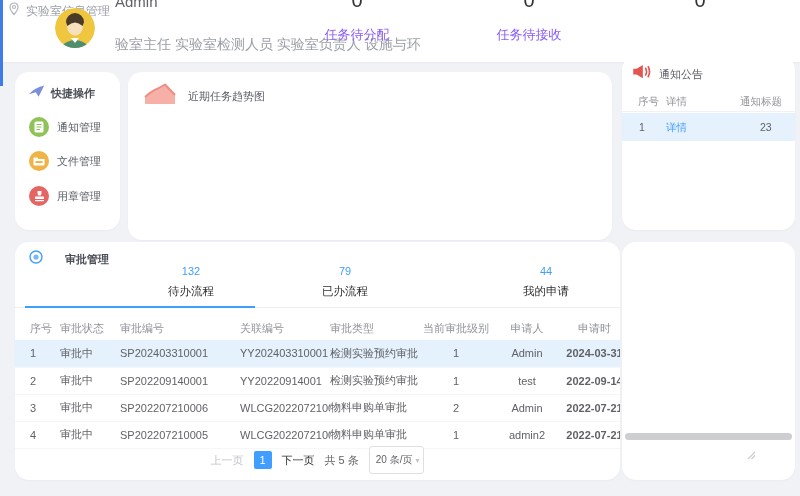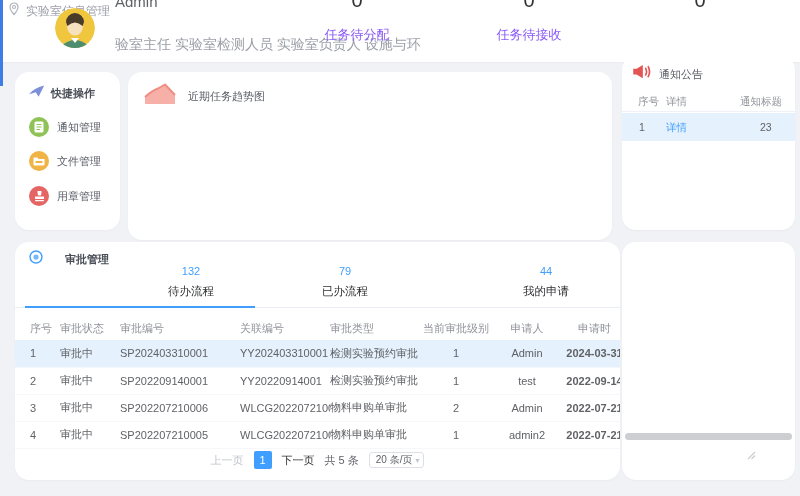--- a/index.html
+++ b/index.html
@@ -58,21 +58,21 @@
   table.grid tr.sel td { background:#e5f1fc; }
   .c0{width:45px; padding-left:15px!important;} .c1{width:60px;} .c2{width:120px;} .c3{width:90px;}
   .c4{width:90px;} .c5{width:72px; text-align:center!important;} .c6{width:70px; text-align:center!important;}
   .c7{width:65px; text-align:center!important;font-weight:bold;}
 
   .pager { position:absolute; left:0; top:206px; width:605px; height:24px; display:flex; align-items:center; justify-content:center; gap:10px; font-size:11px; }
   .pg-prev { color:#c0c4cc; cursor:default; }
   .pg-next { color:#303133; cursor:pointer; }
   .pg-page { width:18px; height:18px; background:#409eff; color:#fff; border-radius:2px; display:flex; align-items:center; justify-content:center; font-size:11px; cursor:pointer; }
   .pg-total { color:#606266; }
-  .pg-size { border:1px solid #dcdfe6; border-radius:3px; height:16px; padding:0 4px 0 6px; display:flex; align-items:center; gap:3px; color:#606266; font-size:10px; cursor:pointer; background:#fff; }
+  .pg-size { border:1px solid #dcdfe6; border-radius:3px; height:28px; padding:0 4px 0 6px; display:flex; align-items:center; gap:3px; color:#606266; font-size:10px; cursor:pointer; background:#fff; }
   .pg-size .caret { font-size:8px; color:#c0c4cc; }
 
   
   .rb-card { left:622px; top:242px; width:173px; height:238px; }
   .hscroll { position:absolute; left:3px; top:191px; width:167px; height:7px; background:#cdced2; border-radius:4px; cursor:pointer; }
   .resize-handle { position:absolute; left:125px; top:204px; cursor:nwse-resize; }
 </style>
 </head>
 <body>
 

